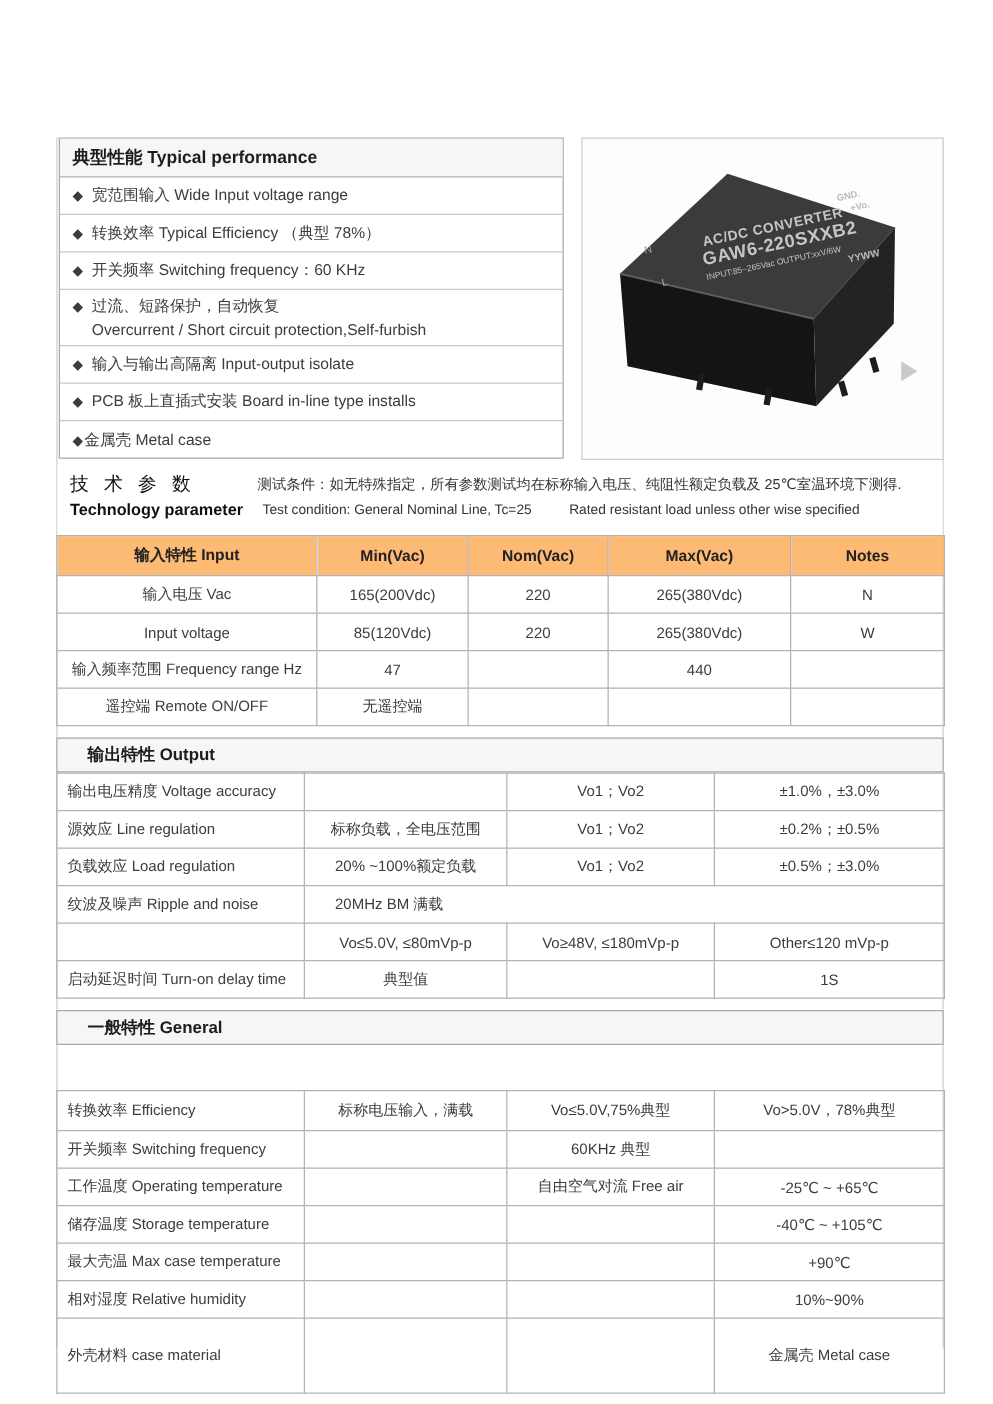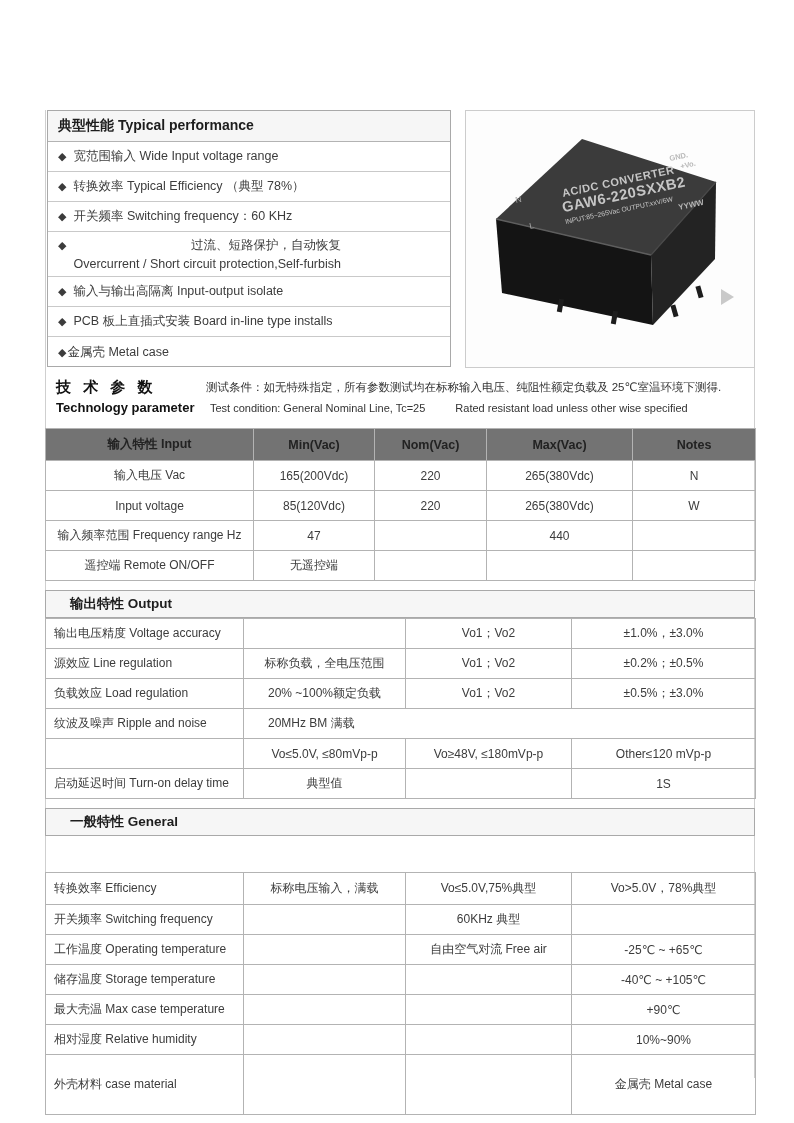--- a/index.html
+++ b/index.html
@@ -16,40 +16,40 @@
   .tp-box { left:47px; top:110px; width:404px; height:257px; border:1px solid #a9a9a9; background:#fff; }
   .tp-title { height:31px; background:#f6f6f6; border-bottom:1px solid #b3b3b3;
               display:flex; align-items:center; padding-left:10px;
               font-weight:bold; font-size:14px; color:#1d1d1d; }
   .tp-row { display:flex; align-items:center; padding-left:10px; height:30px;
             border-bottom:1px solid #c9c9c9; font-size:12.5px; color:#3c3c3c; }
   .tp-row.tall { height:45px; align-items:flex-start; padding-top:4px; }
   .tp-row:last-child { border-bottom:none; }
   .bullet { font-size:11px; margin-right:7px; color:#3c3c3c; flex:0 0 auto; }
   .tp-row.tight .bullet { margin-right:1px; }
-  .two-line div { line-height:19px;text-align:right; }
+  .two-line div { line-height:19px; }
 
   
   .photo-box { left:465px; top:110px; width:290px; height:258px; border:1px solid #cccccc; background:#fdfdfd; }
   .handle { left:721px; top:289px; width:0; height:0;
             border-left:13px solid #c9c9c9; border-top:8px solid transparent; border-bottom:8px solid transparent; }
 
   
   .tech-strip { left:46px; top:372px; width:708px; height:54px; background:#fff; }
-  .tech-cn { position:absolute; left:10px; top:6px; font-size:15px; font-weight:bold; letter-spacing:4px; color:#111; }
+  .tech-cn { position:absolute; left:10px; top:6px; font-size:15px; font-weight:normal; letter-spacing:4px; color:#111; }
   .tech-en { position:absolute; left:10px; top:28px; font-size:13px; font-weight:bold; color:#111; }
   .cond-cn { position:absolute; left:160px; top:8px; font-size:11.5px; color:#333; }
   .cond-en { position:absolute; left:164px; top:30px; font-size:11px; color:#333; }
   .cond-en .gap { display:inline-block; width:30px; }
 
   
   table { border-collapse:collapse; table-layout:fixed; width:710px;
           font-size:12px; color:#3c3c3c; border:1px solid #9c9c9c; }
   td, th { border:1px solid #b3b3b3; text-align:center; padding:0 4px; overflow:hidden; }
-  th { background:#737373; font-weight:bold; font-size:12.5px; color:#222; }
+  th { background:#fdba74; font-weight:bold; font-size:12.5px; color:#222; }
   tr { height:30px; }
   tr.h32 { height:32px; }
   tr.h60 { height:60px; }
   td.l { text-align:left; padding-left:8px;margin-top:36px; }
   td.l2 { text-align:left; padding-left:24px; }
   .tbl-input  { left:45px; top:428px; }
   .tbl-output { left:45px; top:618px; }
   .tbl-general{ left:45px; top:872px; }
 
   .section-bar { left:45px; width:710px; height:28px; background:#f6f6f6; border:1px solid #a9a9a9;

